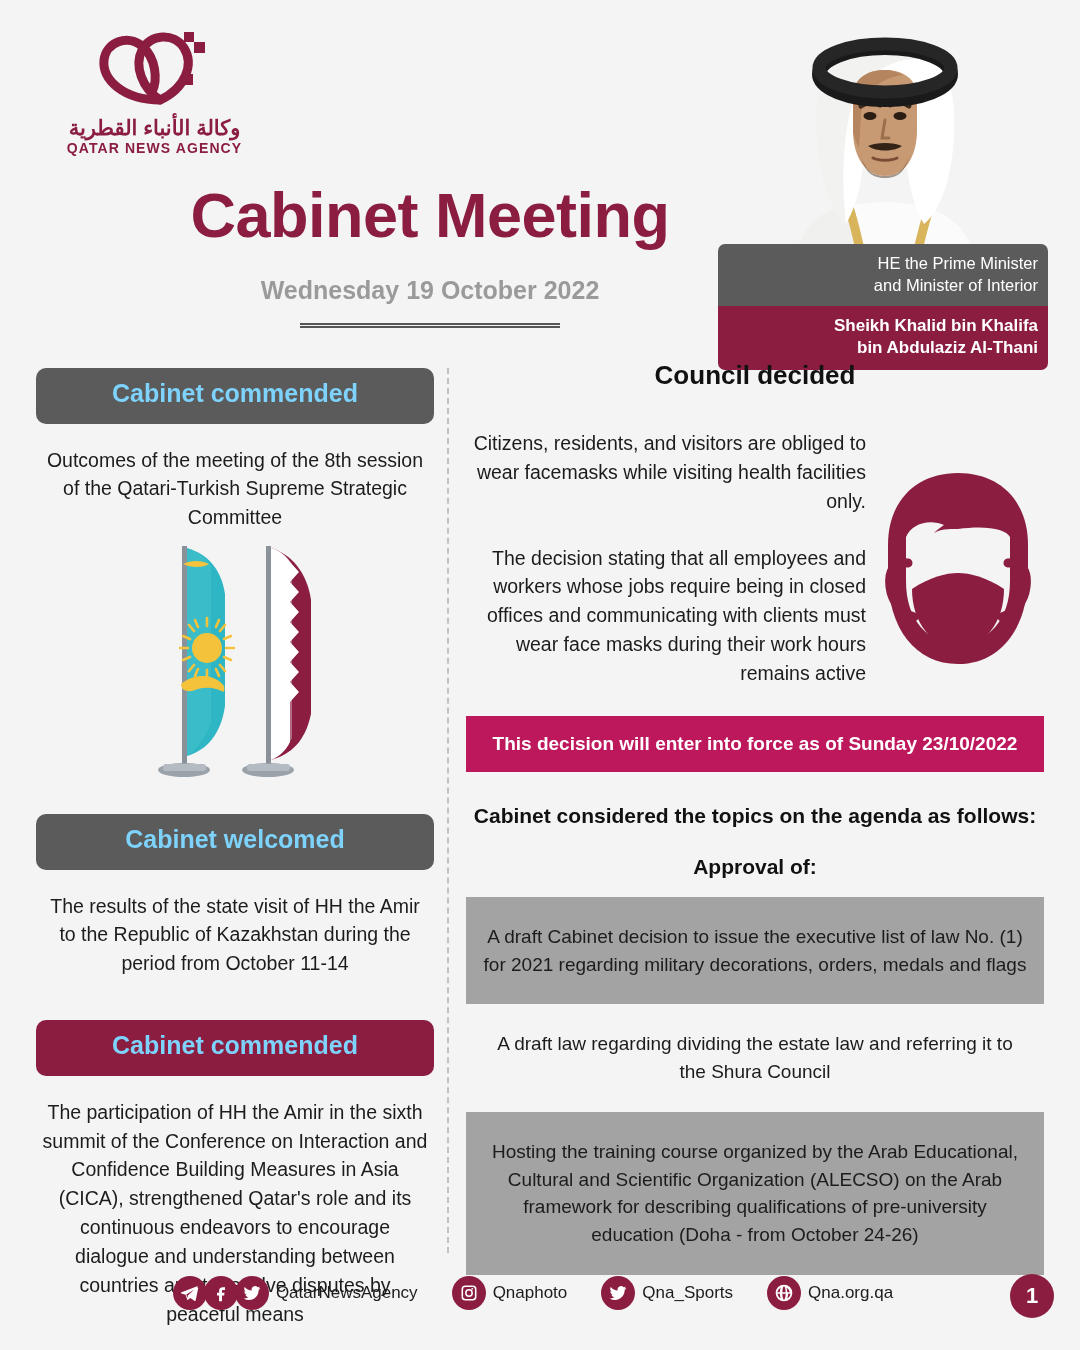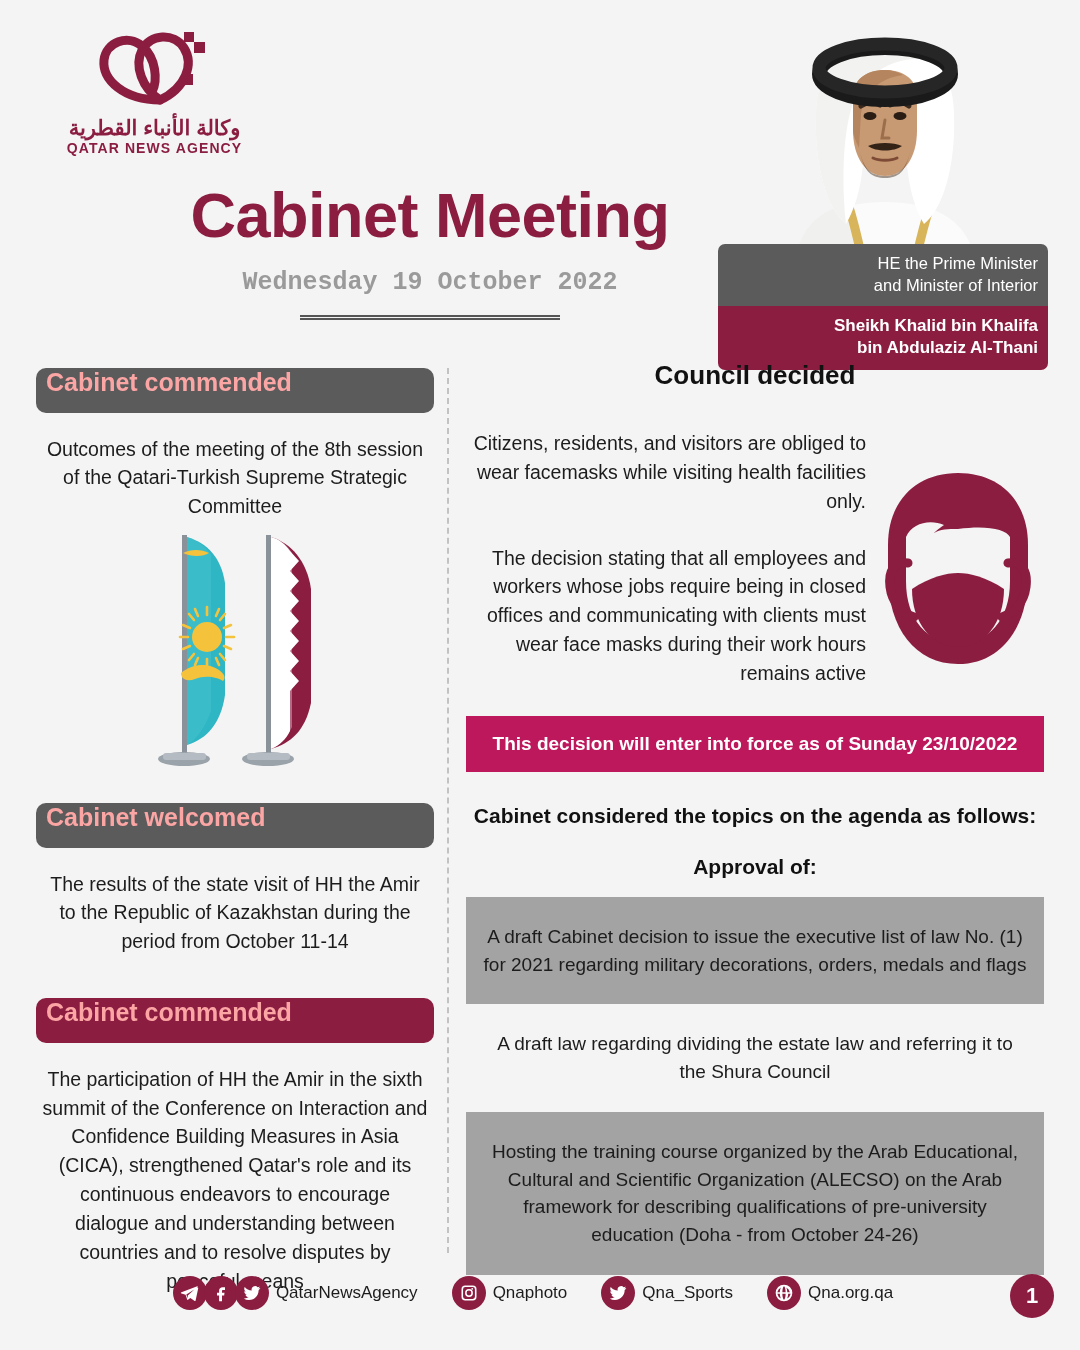--- a/index.html
+++ b/index.html
@@ -50,22 +50,21 @@
     color: #8b1d41;
     font-size: 63px;
     font-weight: bold;
     letter-spacing: -0.5px;
     line-height: 1.05;
   }
   .sub-date {
     color: #9a9a9a;
     font-size: 25px;
     font-weight: bold;
-    margin-top: 20px;
-    font-family: Liberation Mono, monospace;
+    margin-top: 28px;
   }
   .divider-double {
     width: 260px;
     margin: 18px auto 0;
     border-top: 2px solid #555;
     border-bottom: 2px solid #555;
     height: 5px;
   }
 
   
@@ -122,25 +121,25 @@
   }
   .col-right {
     position: absolute;
     left: 466px; top: 0px;
     width: 578px;
   }
 
   
   .pill {
     border-radius: 10px;
-    color: #fca5a5;
+    color: #7dd3fc;
     font-size: 25px;
     font-weight: bold;
-    text-align: left;
-    padding: 1px 10px 16px;
+    text-align: center;
+    padding: 12px 10px 16px;
     line-height: 1.1;
   }
   .pill.gray { background: #5b5b5b; }
   .pill.maroon { background: #8b1d41; }
 
   .body-text {
     color: #1c1c1c;
     font-size: 19.5px;
     line-height: 1.48;
     text-align: center;

